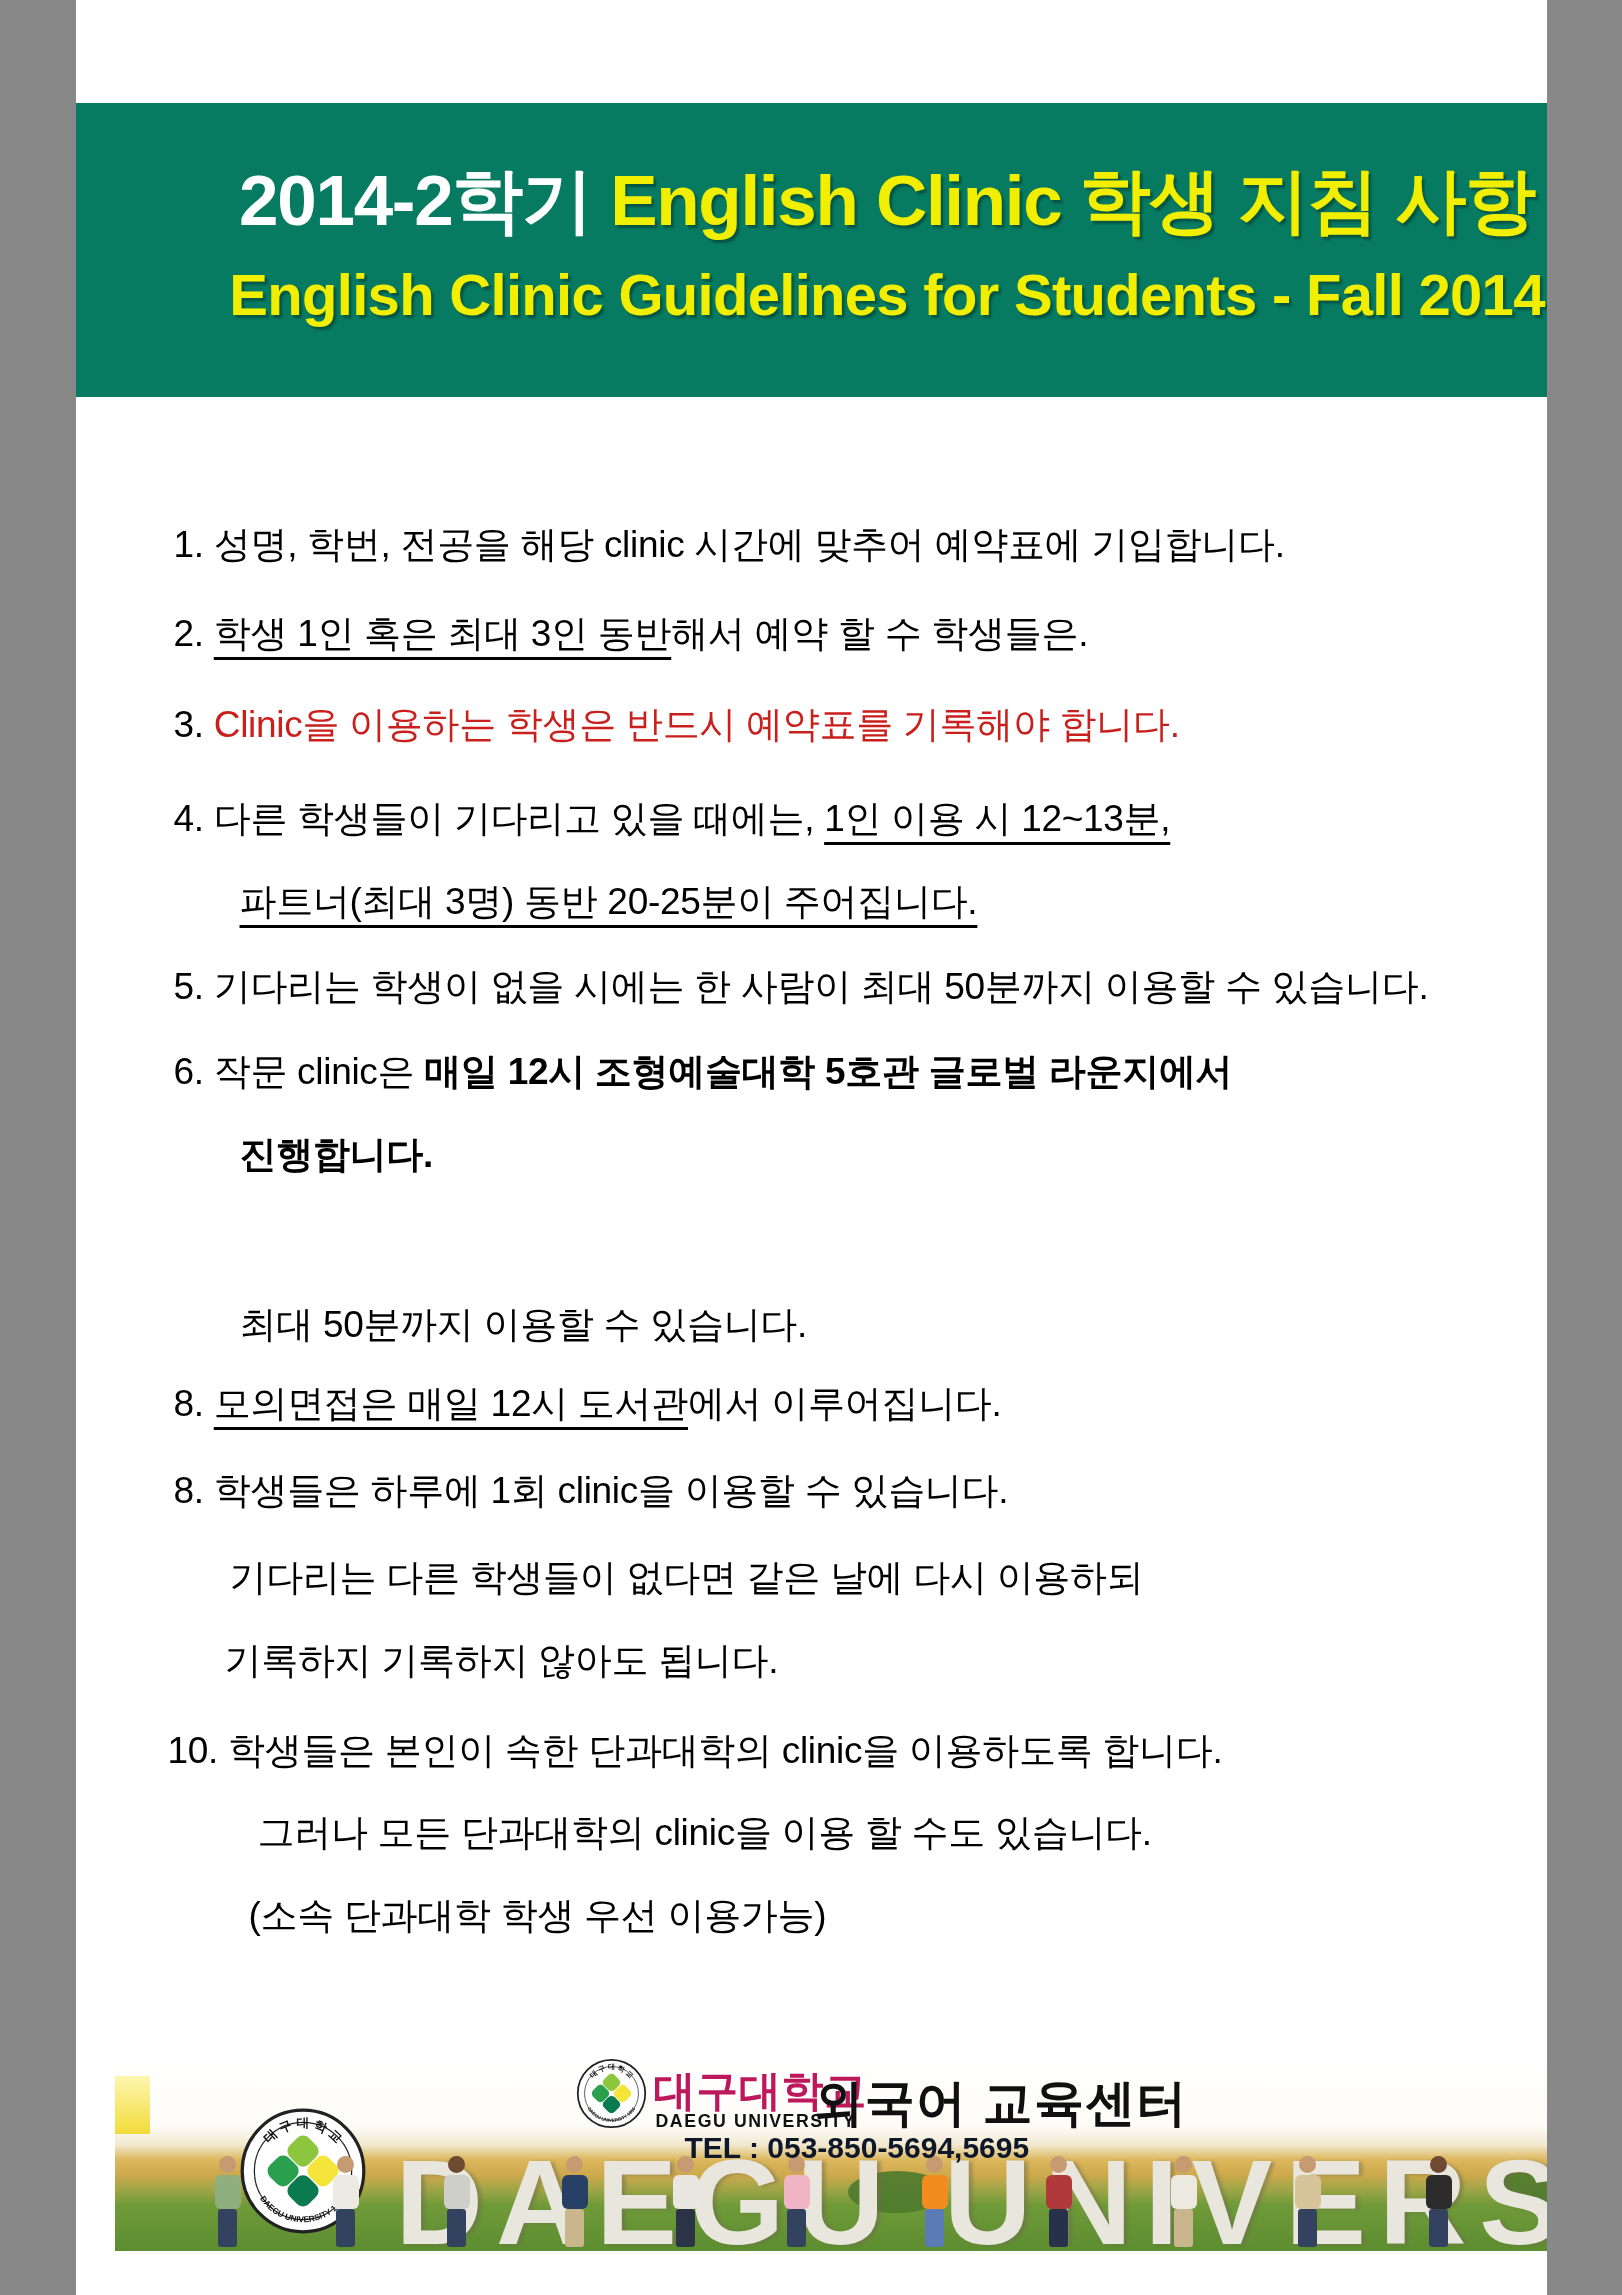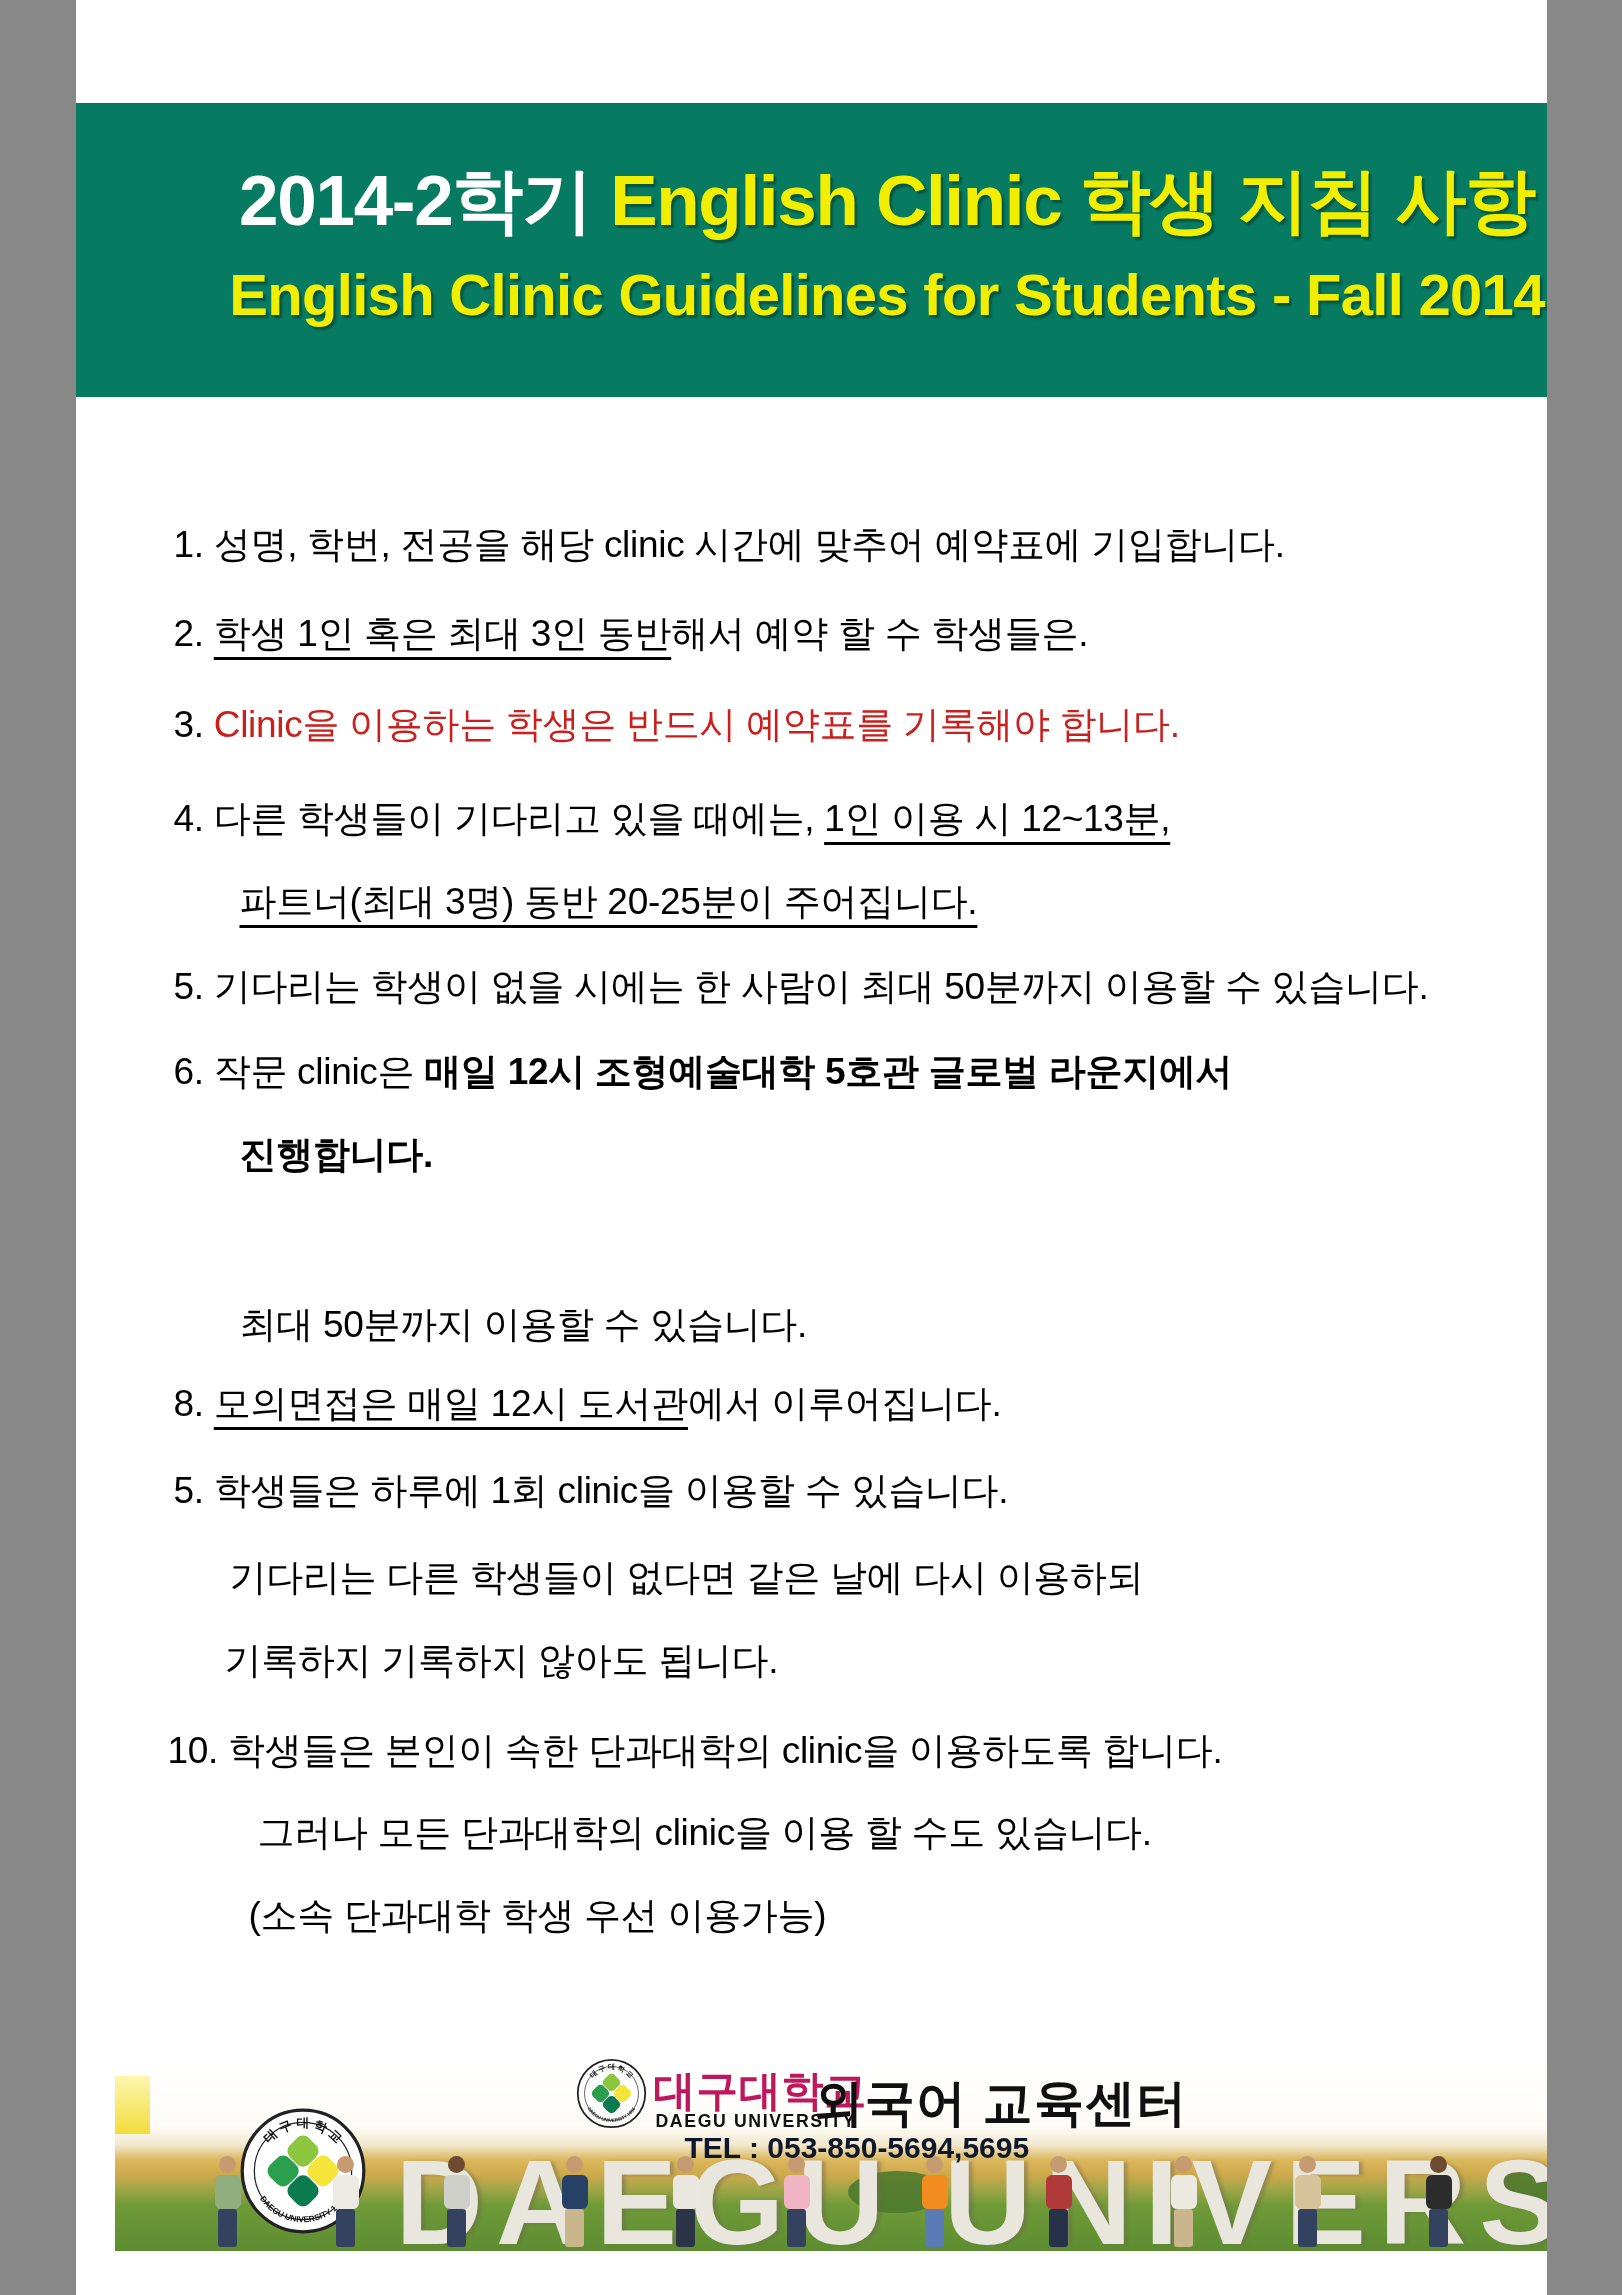--- a/index.html
+++ b/index.html
@@ -94,21 +94,21 @@
   <div class="gl-line" style="left:164px;top:1130px;">
     <span class="b">진행합니다.</span>
   </div>
   <div class="gl-line" style="left:164px;top:1300px;">
     <span>최대 50분까지 이용할 수 있습니다.</span>
   </div>
   <div class="gl-line" style="left:98px;top:1379px;">
     <span>8. </span><span class="u">모의면접은 매일 12시 도서관</span><span>에서 이루어집니다.</span>
   </div>
   <div class="gl-line" style="left:98px;top:1466px;">
-    <span>5. 학생들은 하루에 1회 clinic을 이용할 수 있습니다.</span>
+    <span>8. 학생들은 하루에 1회 clinic을 이용할 수 있습니다.</span>
   </div>
   <div class="gl-line" style="left:154px;top:1553px;">
     <span>기다리는 다른 학생들이 없다면 같은 날에 다시 이용하되</span>
   </div>
   <div class="gl-line" style="left:149px;top:1636px;">
     <span>기록하지 기록하지 않아도 됩니다.</span>
   </div>
   <div class="gl-line" style="left:92px;top:1726px;">
     <span>10. 학생들은 본인이 속한 단과대학의 clinic을 이용하도록 합니다.</span>
   </div>

